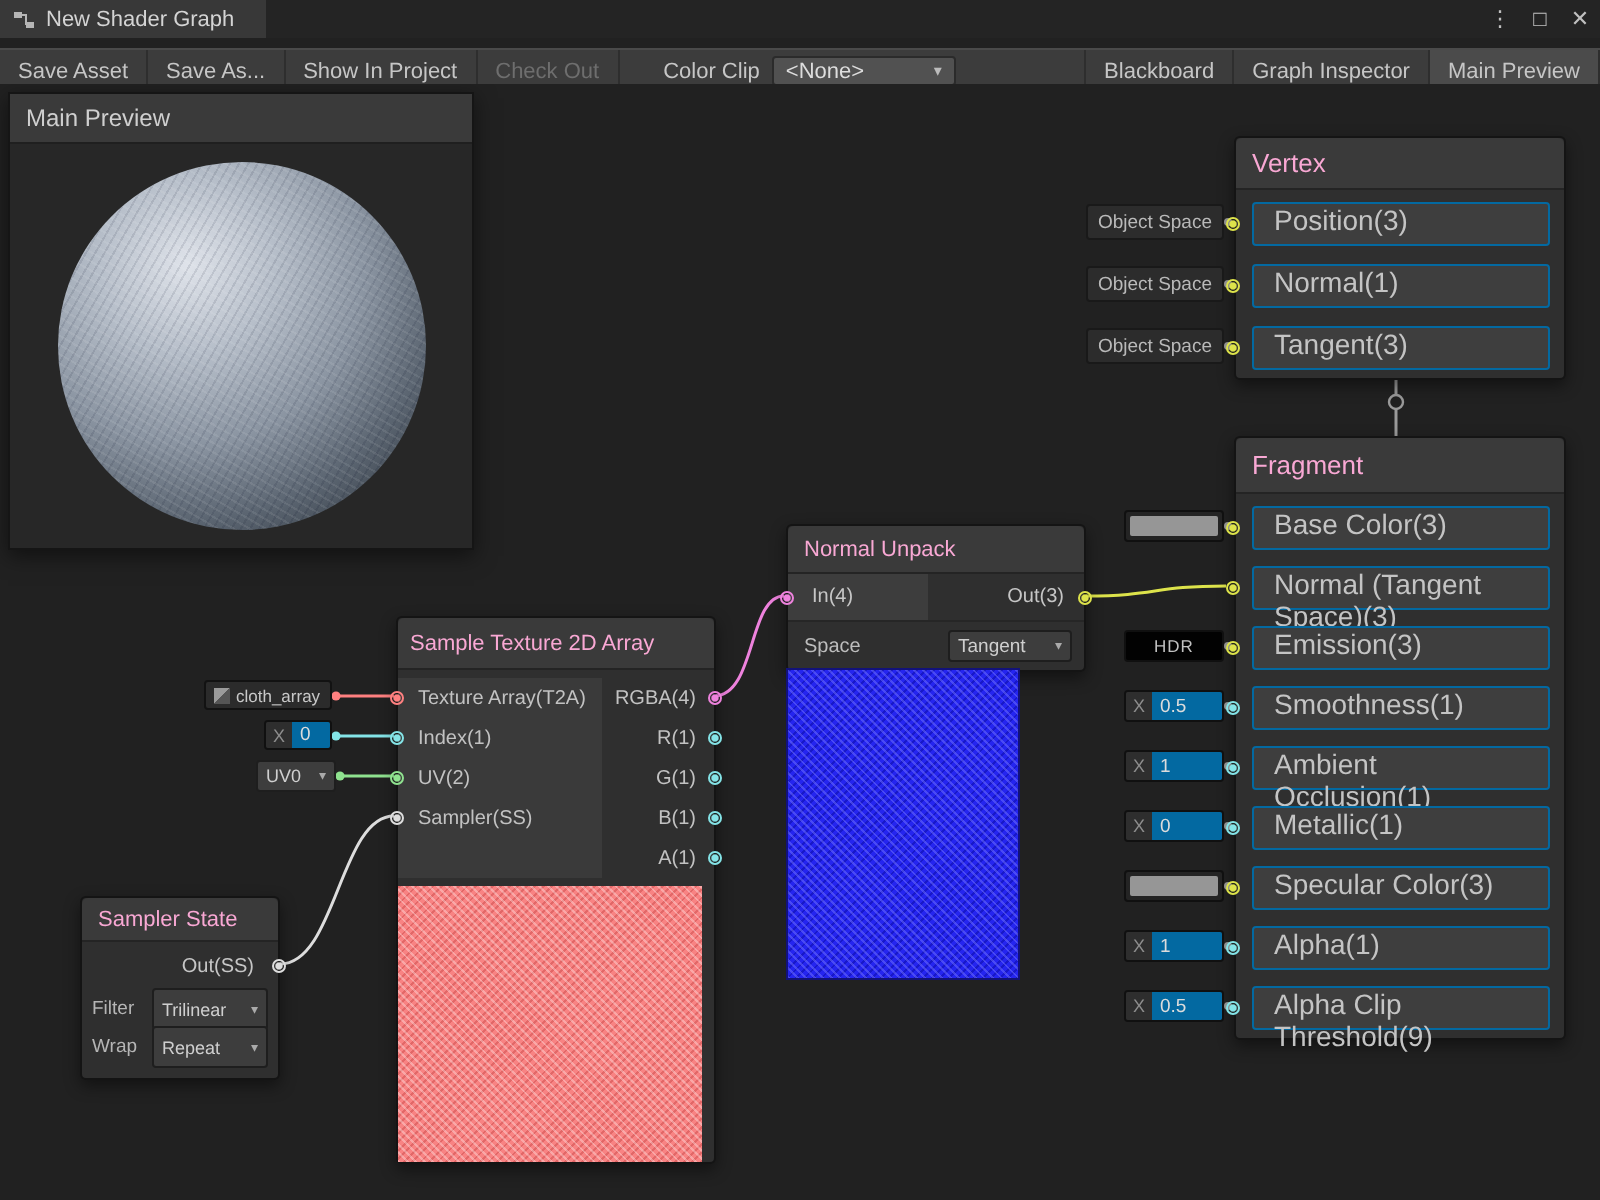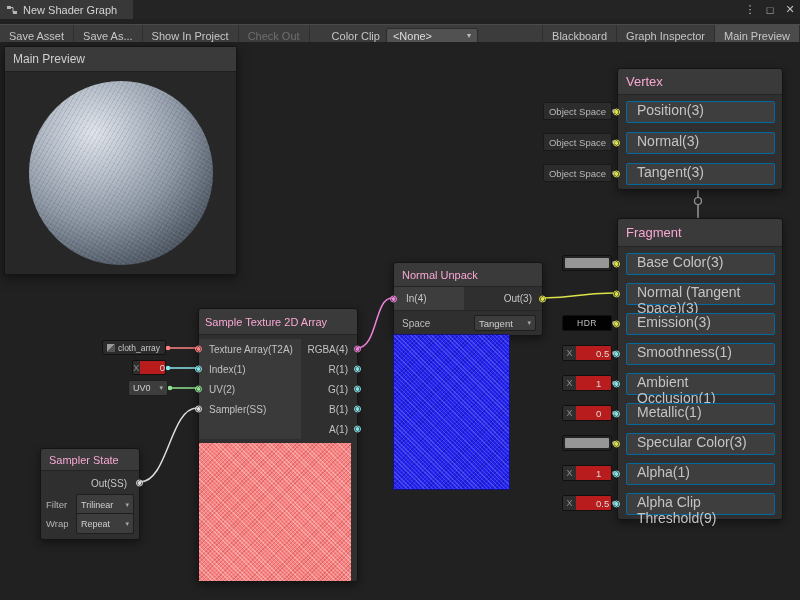--- a/index.html
+++ b/index.html
@@ -54,21 +54,21 @@
 .fragment-node .block-row{margin-bottom:8px}
 .block-rows .block-row:last-child{margin-bottom:0}
 
 
 .os-widget{position:absolute;left:543px;width:69px;height:18px;background:#2c2c2c;border:1px solid #191919;border-radius:2px;display:flex;align-items:center;justify-content:center;font-size:9.5px;color:#b9b9b9;cursor:default}
 .os1{top:60px}.os2{top:91px}.os3{top:122px}
 
 
 .fw{position:absolute;left:562px;width:50px;height:16px;border:1px solid #101010;border-radius:2px;background:#242424;display:flex;align-items:stretch;overflow:hidden}
 .fw .xl{width:13px;display:flex;align-items:center;justify-content:center;background:#2e2e2e;color:#8d8d8d;font-size:9px}
-.fw .vv{flex:1;display:flex;align-items:center;padding-left:20px;background:#b91c1c;color:#dcdcdc;font-size:9.5px}
+.fw .vv{flex:1;display:flex;align-items:center;padding-left:4px;background:#0369a1;color:#dcdcdc;font-size:9.5px}
 .fw.swatch{padding:2px}
 .fw.swatch .sw{flex:1;background:#969696;border-radius:1px}
 .fw.hdrbox{background:#020202;align-items:center;justify-content:center;color:#c2c2c2;font-size:8.5px;letter-spacing:.5px}
 .fw1{top:213px}.fw3{top:273px}.fw4{top:303px}.fw5{top:333px}.fw6{top:363px}.fw7{top:393px}.fw8{top:423px}.fw9{top:453px}
 
 
 .sample-node{left:198px;top:266px;width:160px}
 .sample-node .node-header{height:26px;font-size:11px;padding:12px 6px;white-space:nowrap}
 .sample-body{display:flex;padding:4px 0}
 .in-col{width:102px;background:#3a3a3a}
@@ -175,21 +175,21 @@
 
     <div class="node vertex-node">
       <div class="node-header">Vertex</div>
       <div class="block-rows">
         <div class="block-row">
           <span class="port p-row" style="--pc: #DDE34B;"></span>
           <span>Position(3)</span>
         </div>
         <div class="block-row">
           <span class="port p-row" style="--pc: #DDE34B;"></span>
-          <span>Normal(3)</span>
+          <span>Normal(1)</span>
         </div>
         <div class="block-row">
           <span class="port p-row" style="--pc: #DDE34B;"></span>
           <span>Tangent(3)</span>
         </div>
       </div>
     </div>
 
     <div class="os-widget os1">Object Space</div>
     <div class="os-widget os2">Object Space</div>

